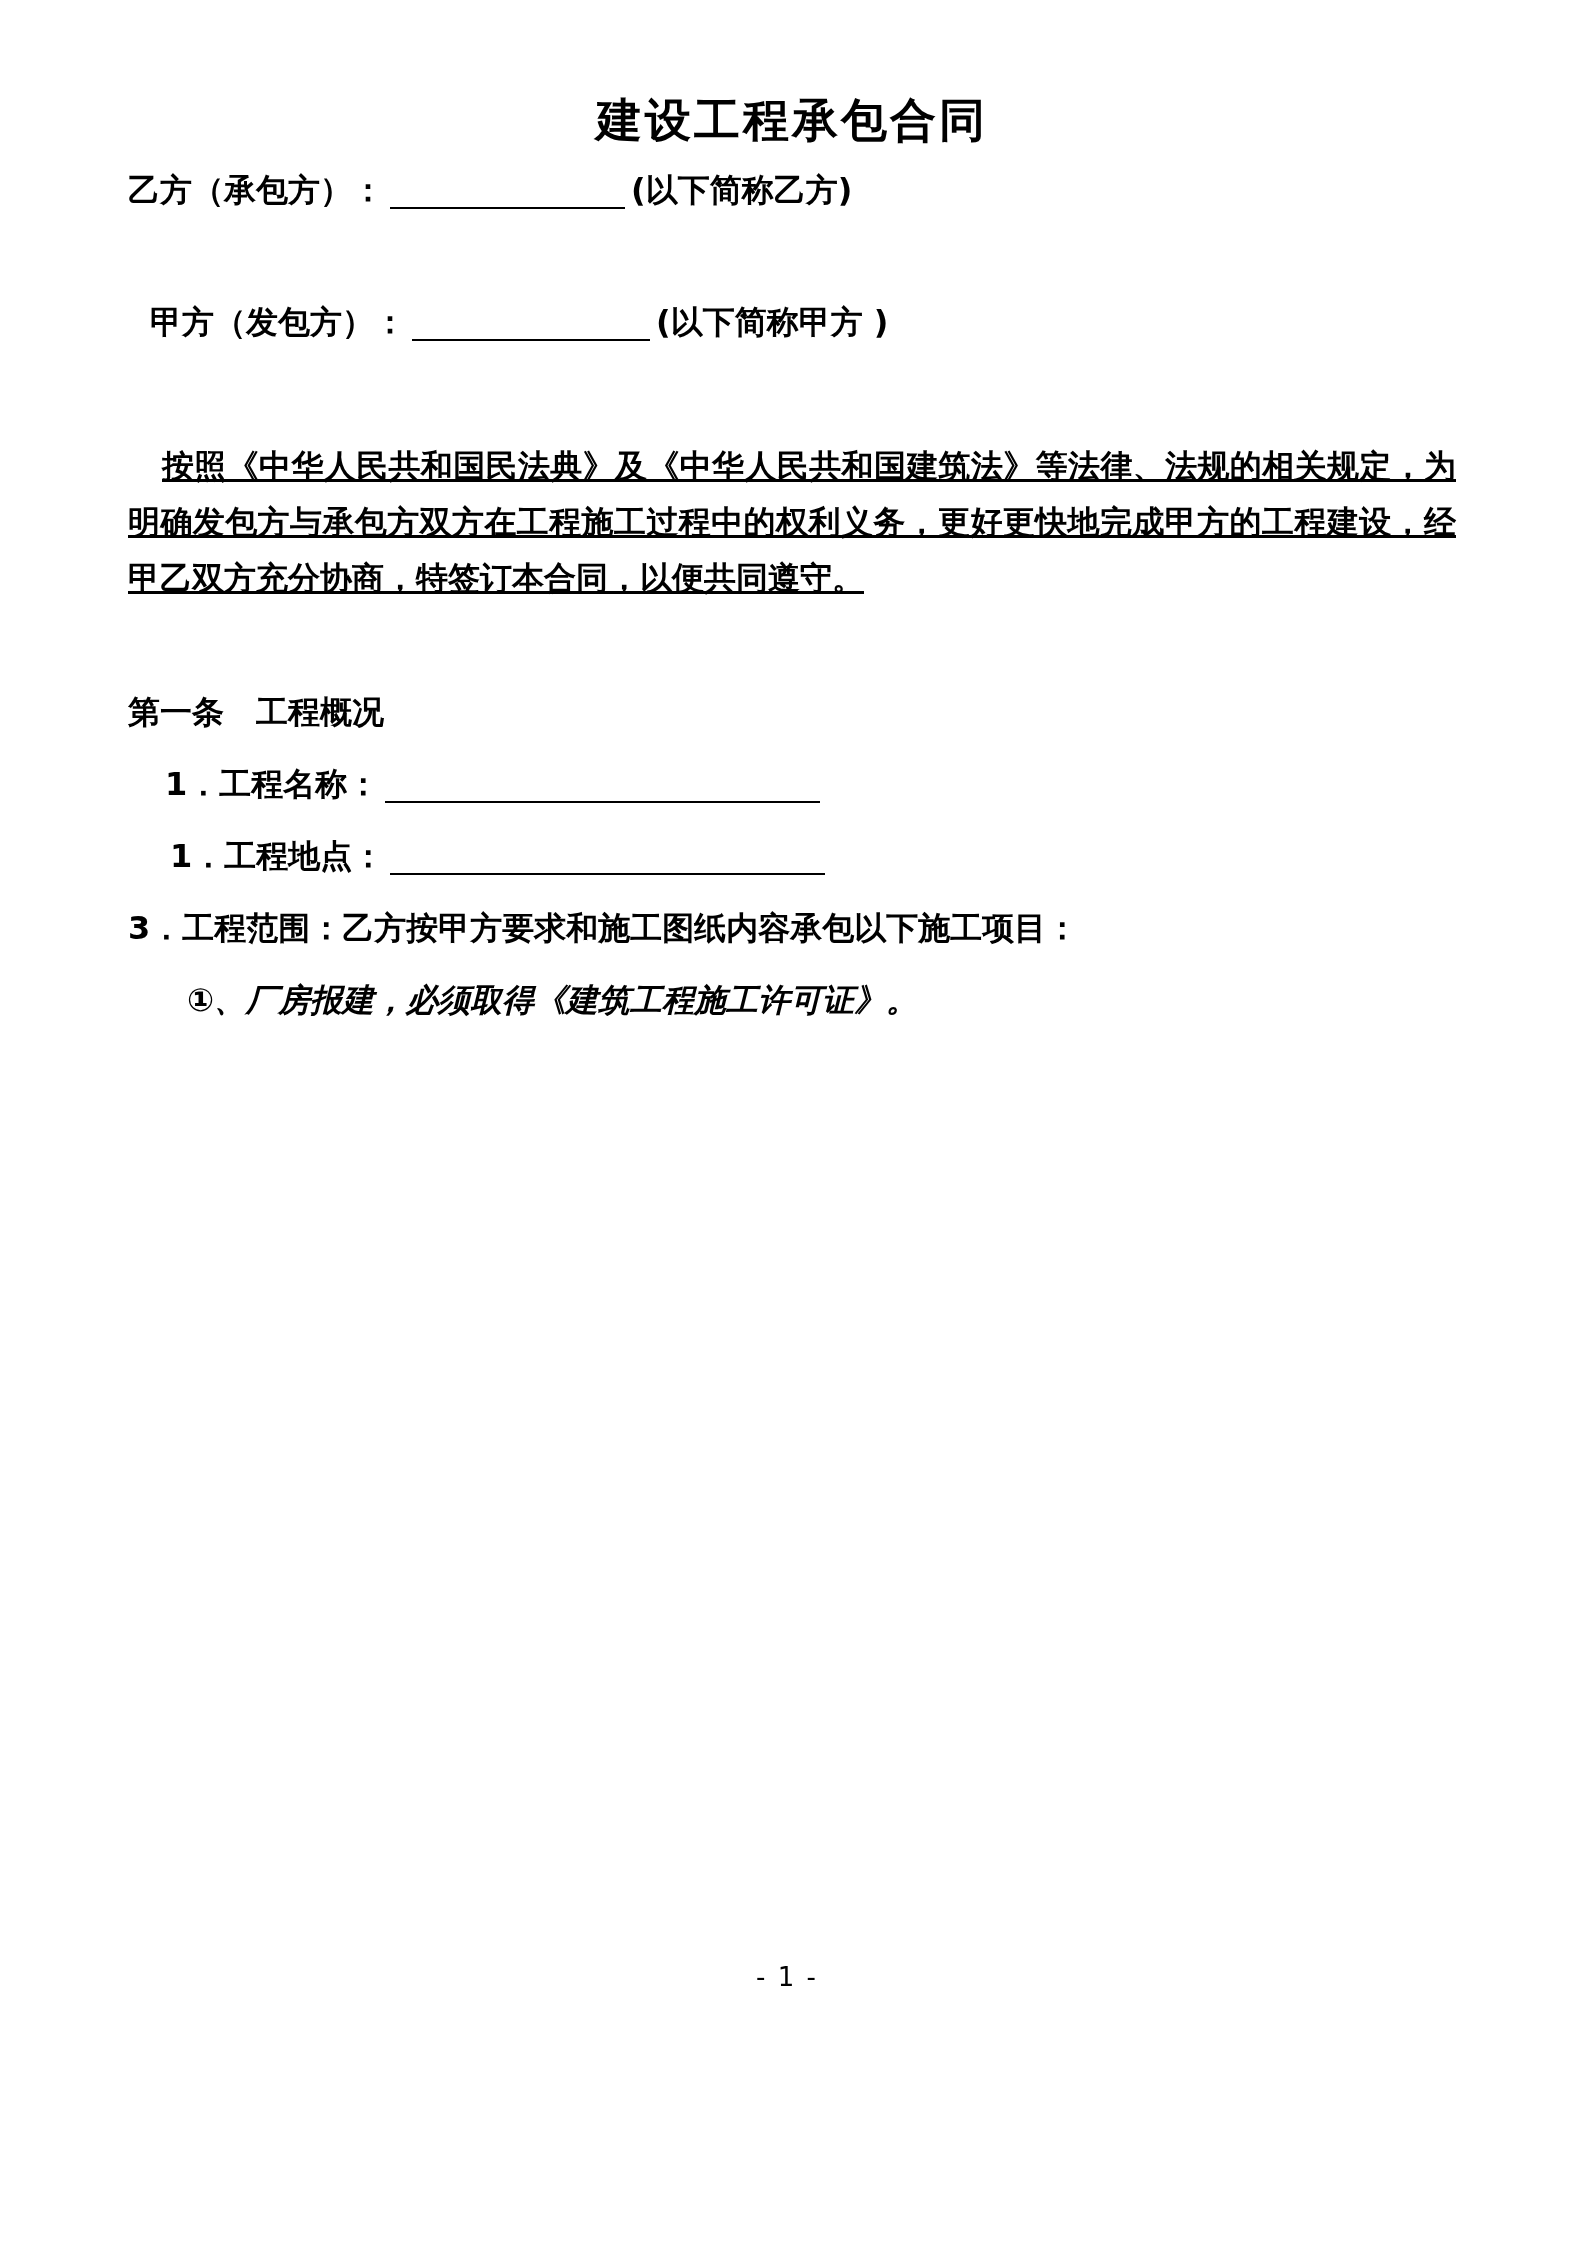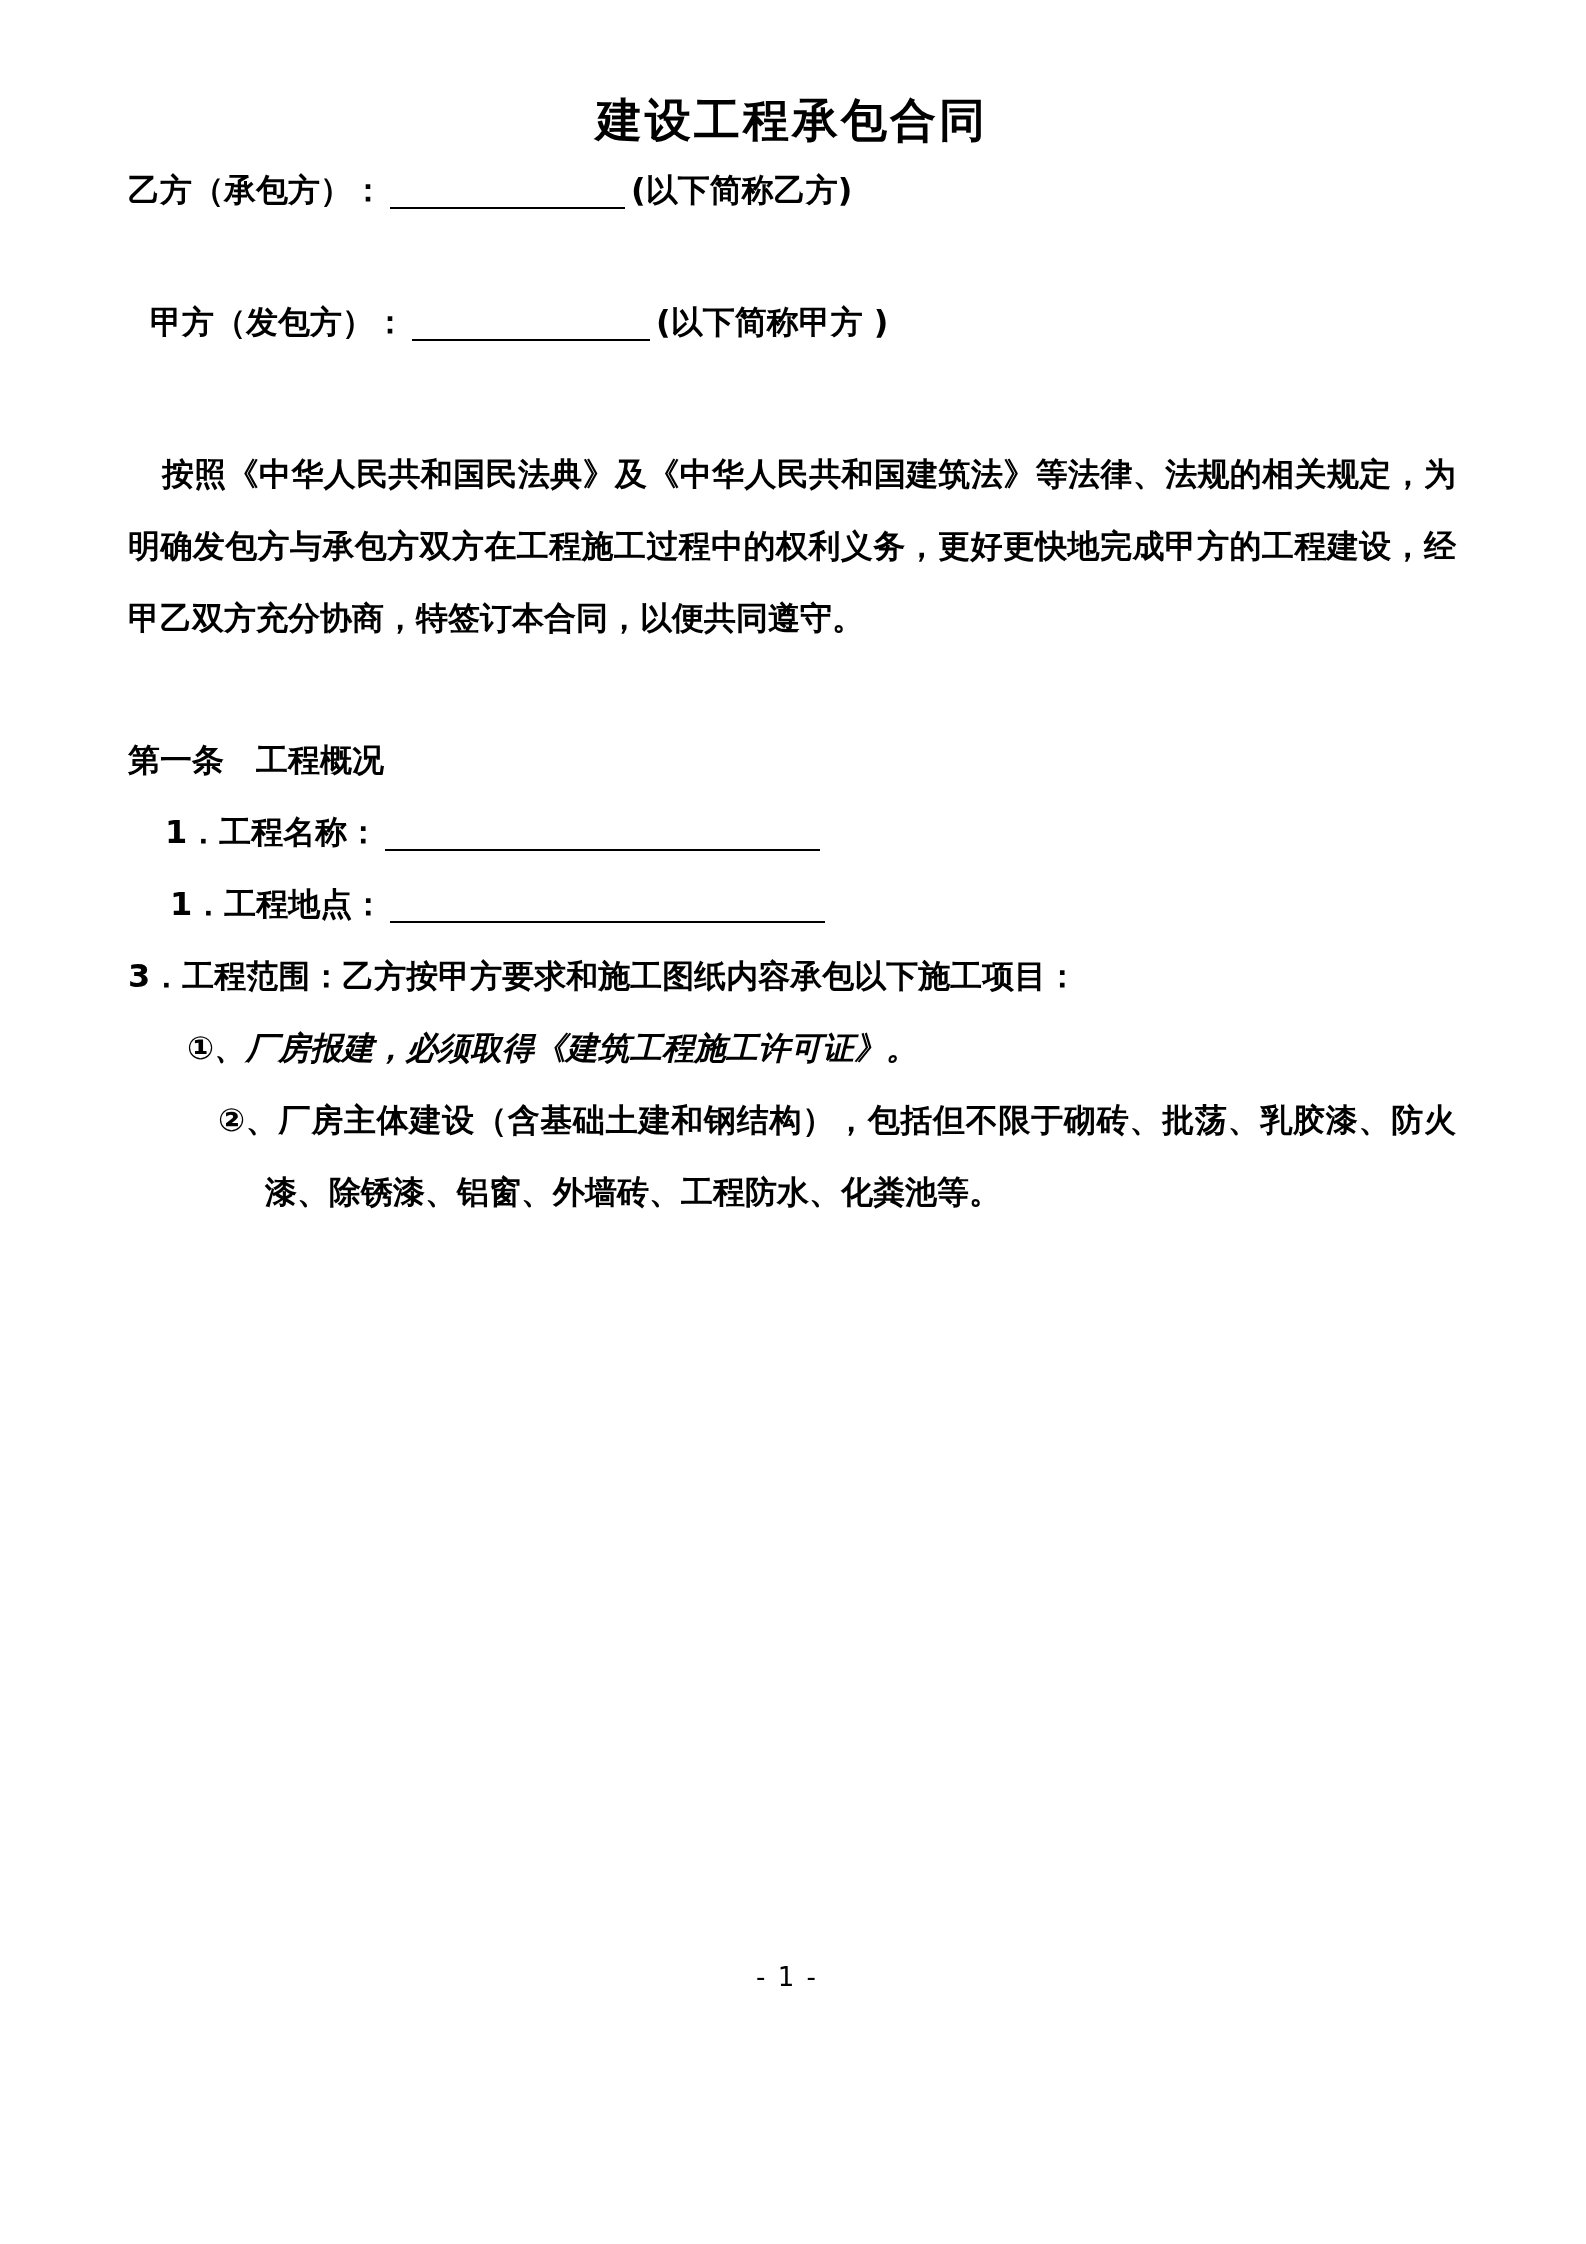--- a/index.html
+++ b/index.html
@@ -38,23 +38,24 @@
     display: inline-block;
     border-bottom: 2px solid #000000;
     transform: translateY(8px);
     margin: 0 6px;
   }
   .blank-party-a { width: 238px; }
   .blank-party-b { width: 235px; }
   .blank-item    { width: 435px; }
   .preamble {
     margin: 80px 0 0 0;
-    line-height: 72px;
+    line-height: 56px;
     text-align: justify;
     text-indent: 34px;
+    text-decoration: underline;
   }
   .heading { margin-top: 70px; }
   .item-1  { margin-left: 37px; }
   .item-2  { margin-left: 42px; }
   .item-3  { white-space: normal; }
   .clause-1 { margin-left: 59px; white-space: normal; font-style: italic; }
   .clause-2 {
     margin: 0;
     padding-left: 137px;
     text-indent: -47px;
@@ -96,17 +97,16 @@
   </div>
 
   <div class="line item-2">
     <span>1．工程地点：</span><span class="blank blank-item"></span>
   </div>
 
   <div class="line item-3">3．工程范围：乙方按甲方要求和施工图纸内容承包以下施工项目：</div>
 
   <div class="line clause-1">①、厂房报建，必须取得《建筑工程施工许可证》。</div>
 
-  <p class="clause-2">②、厂房主体建设（含基础土建和钢结构），包括但不限于砌砖、批荡、乳胶漆、防火漆、除锈漆、铝窗、外墙砖、工程防水、化粪池等。</p>
 
   <div class="pagenum">- 1 -</div>
 
 </div>
 
 </body></html>

